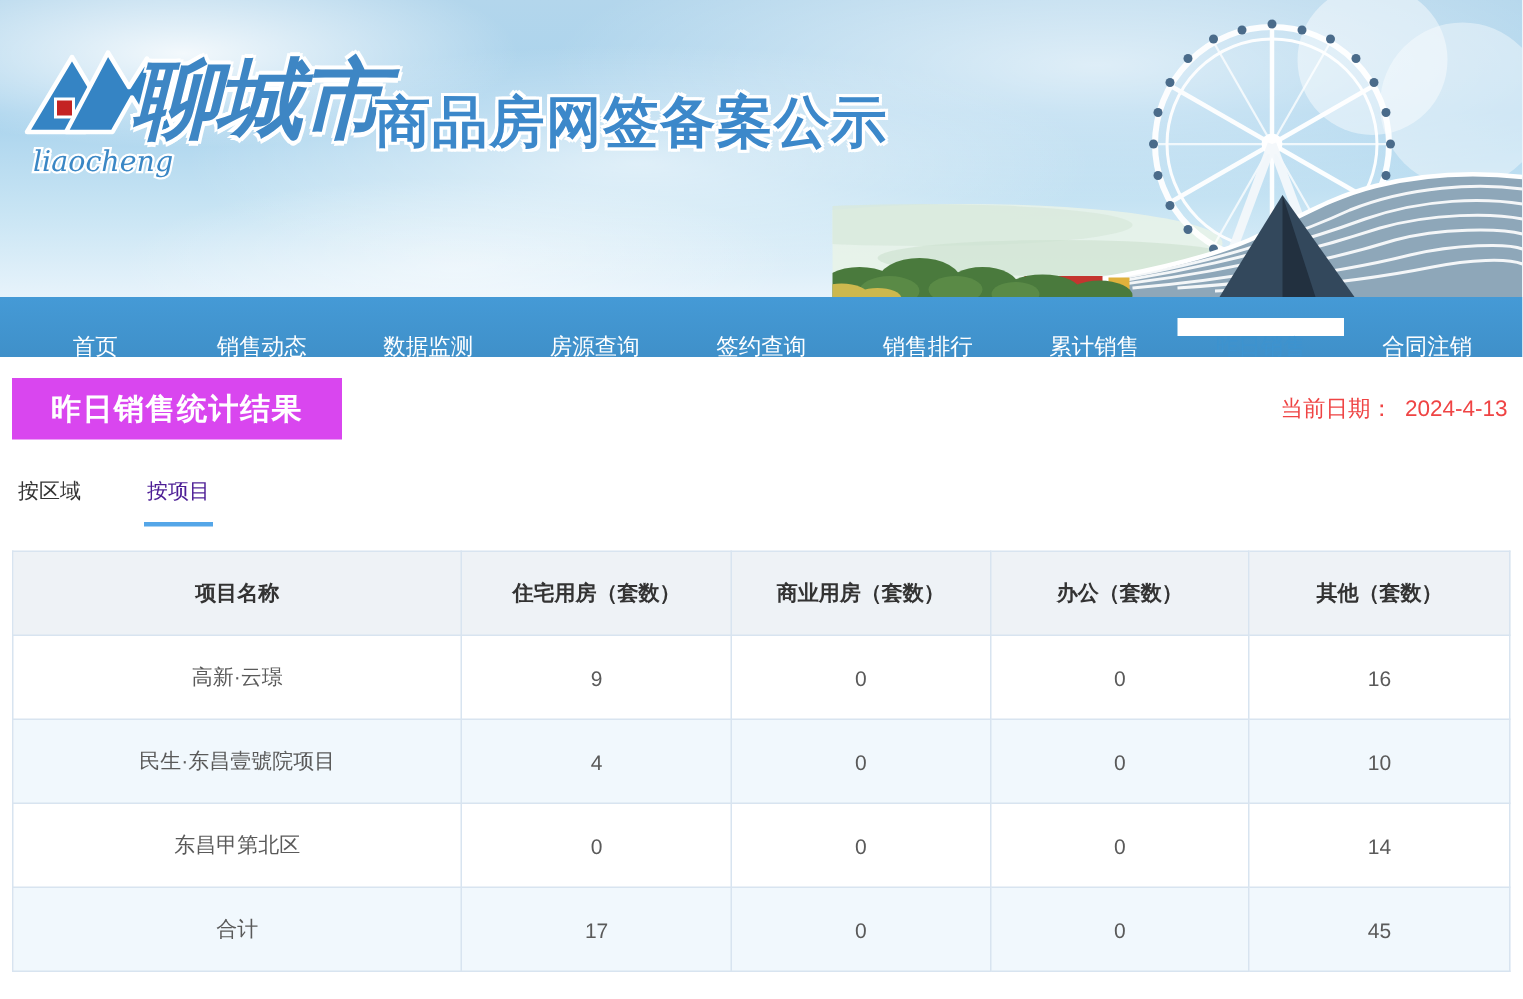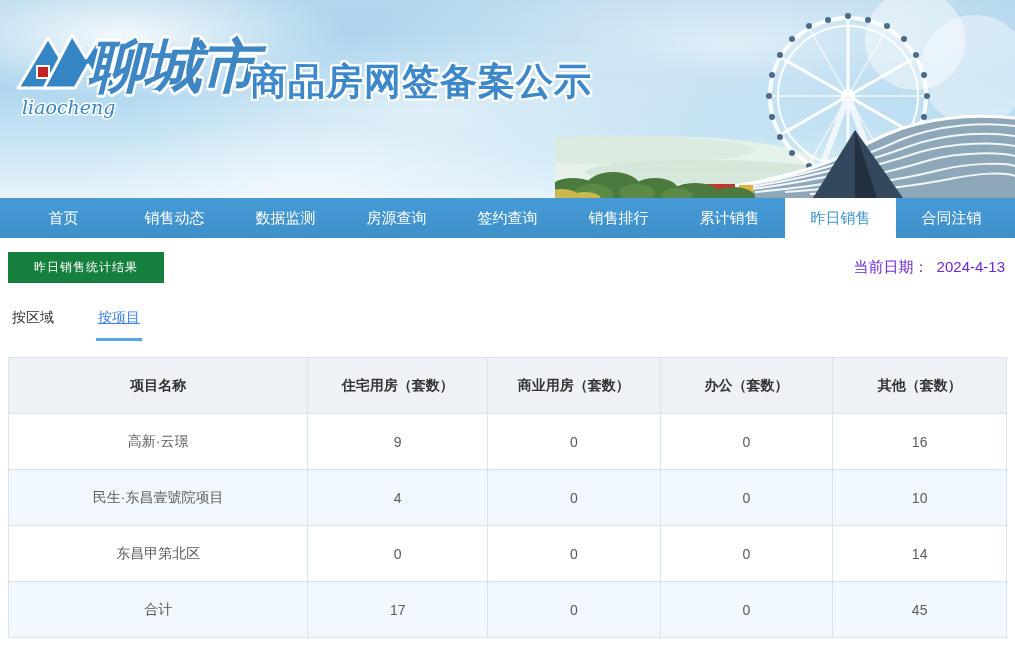--- a/index.html
+++ b/index.html
@@ -18,37 +18,37 @@
   .banner-scene { position:absolute; right:0; top:0; width:460px; height:198px; }
   .logo-block { position:absolute; left:14px; top:30px; width:170px; height:92px; cursor:pointer; }
   .logo-calligraphy { position:absolute; left:88px; top:28px; font-family:"DejaVu Serif","Liberation Serif",serif;
       font-style:italic; font-weight:bold; font-size:58px; color:#3e86c4; letter-spacing:-2px;
       text-shadow:-2px -2px 0 #fff,2px -2px 0 #fff,-2px 2px 0 #fff,2px 2px 0 #fff,0 3px 0 #fff,0 -3px 0 #fff; }
   .site-title { position:absolute; left:250px; top:57px; font-size:37px; font-weight:bold; color:#3c88ca;
       letter-spacing:1px;
       text-shadow:-2px -2px 0 #fff,2px -2px 0 #fff,-2px 2px 0 #fff,2px 2px 0 #fff,0 -2px 0 #fff,0 2px 0 #fff,-2px 0 0 #fff,2px 0 0 #fff; }
 
   
-  .main-nav { display:flex; width:1015px; height:40px; padding:0 8px;
+  .main-nav { display:flex; width:1015px; height:40px; padding:14px 8px;
       background:linear-gradient(180deg,#459ad6,#3f90c9); }
   .nav-item { flex:1; text-align:center; line-height:40px; font-size:15px; color:#fff; cursor:pointer;
       white-space:nowrap; }
   .nav-item.active { background:#fff; color:#3d93cf; }
 
   
   .content { padding:14px 8px 0 8px; }
   .section-header { display:flex; justify-content:space-between; align-items:center; }
-  .section-title { display:inline-block; background:#15803d; color:#fff; font-size:12px; font-weight:normal;
+  .section-title { display:inline-block; background:#d946ef; color:#fff; font-size:20px; font-weight:bold;
       padding:7px 26px; letter-spacing:1px; }
-  .current-date { font-size:15px; color:#6d28d9; padding-right:2px; }
+  .current-date { font-size:15px; color:#ef4444; padding-right:2px; }
   .current-date .val { margin-left:8px; }
 
   .view-tabs { display:flex; gap:40px; margin-top:26px; padding-left:2px; }
   .view-tab { font-size:14px; color:#333; padding:0 2px 11px 2px; cursor:pointer; }
-  .view-tab.active { color:#3b82f6; border-bottom:3px solid #54a6e8;text-decoration:underline; }
+  .view-tab.active { color:#4c1d95; border-bottom:3px solid #54a6e8; }
 
   table.stats { width:100%; border-collapse:collapse; margin-top:16px; table-layout:fixed; }
   table.stats th, table.stats td { border:1px solid #d8e4f0; height:56px; text-align:center;
       font-size:14px; vertical-align:middle; }
   table.stats th { background:#eef2f6; color:#333; font-weight:bold; }
   table.stats td { color:#5a5a5a; background:#fff;margin-top:40px; }
   table.stats tbody tr:nth-child(even) td { background:#f1f8fd; }
   col.c1{width:30%;} col.c2{width:18%;} col.c3{width:17.3%;} col.c4{width:17.3%;} col.c5{width:17.4%;}
 </style>
 </head>

